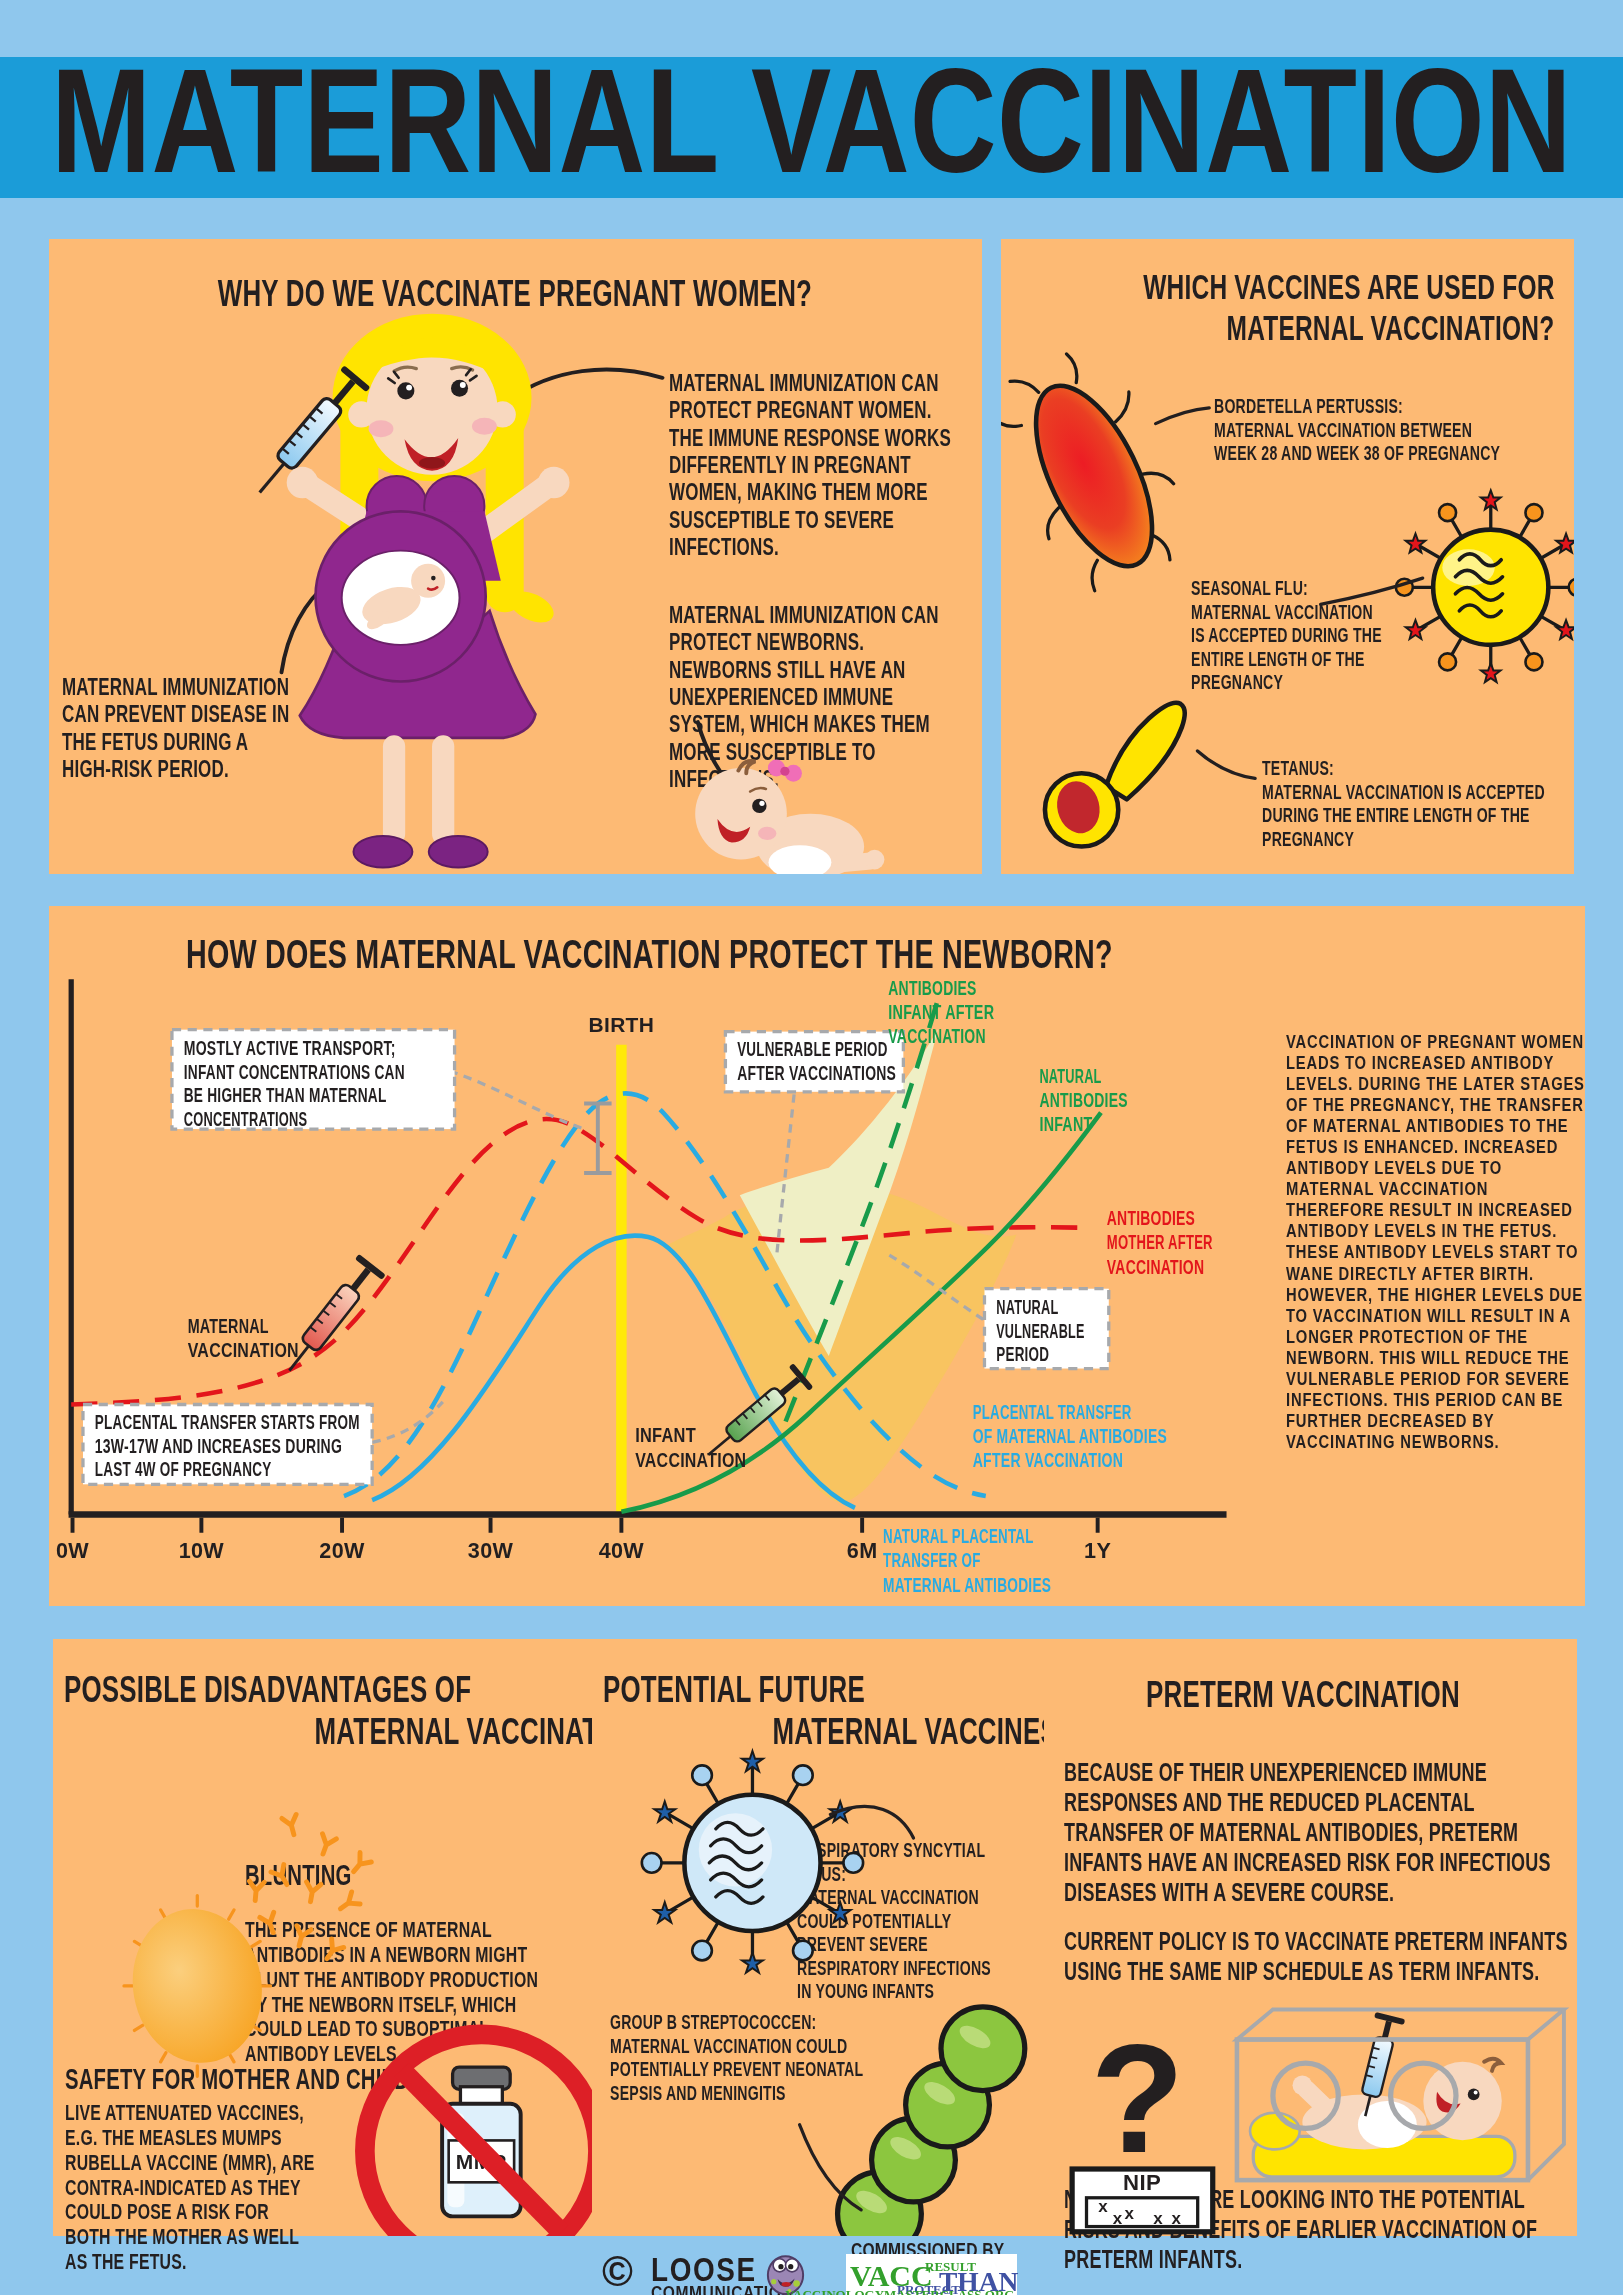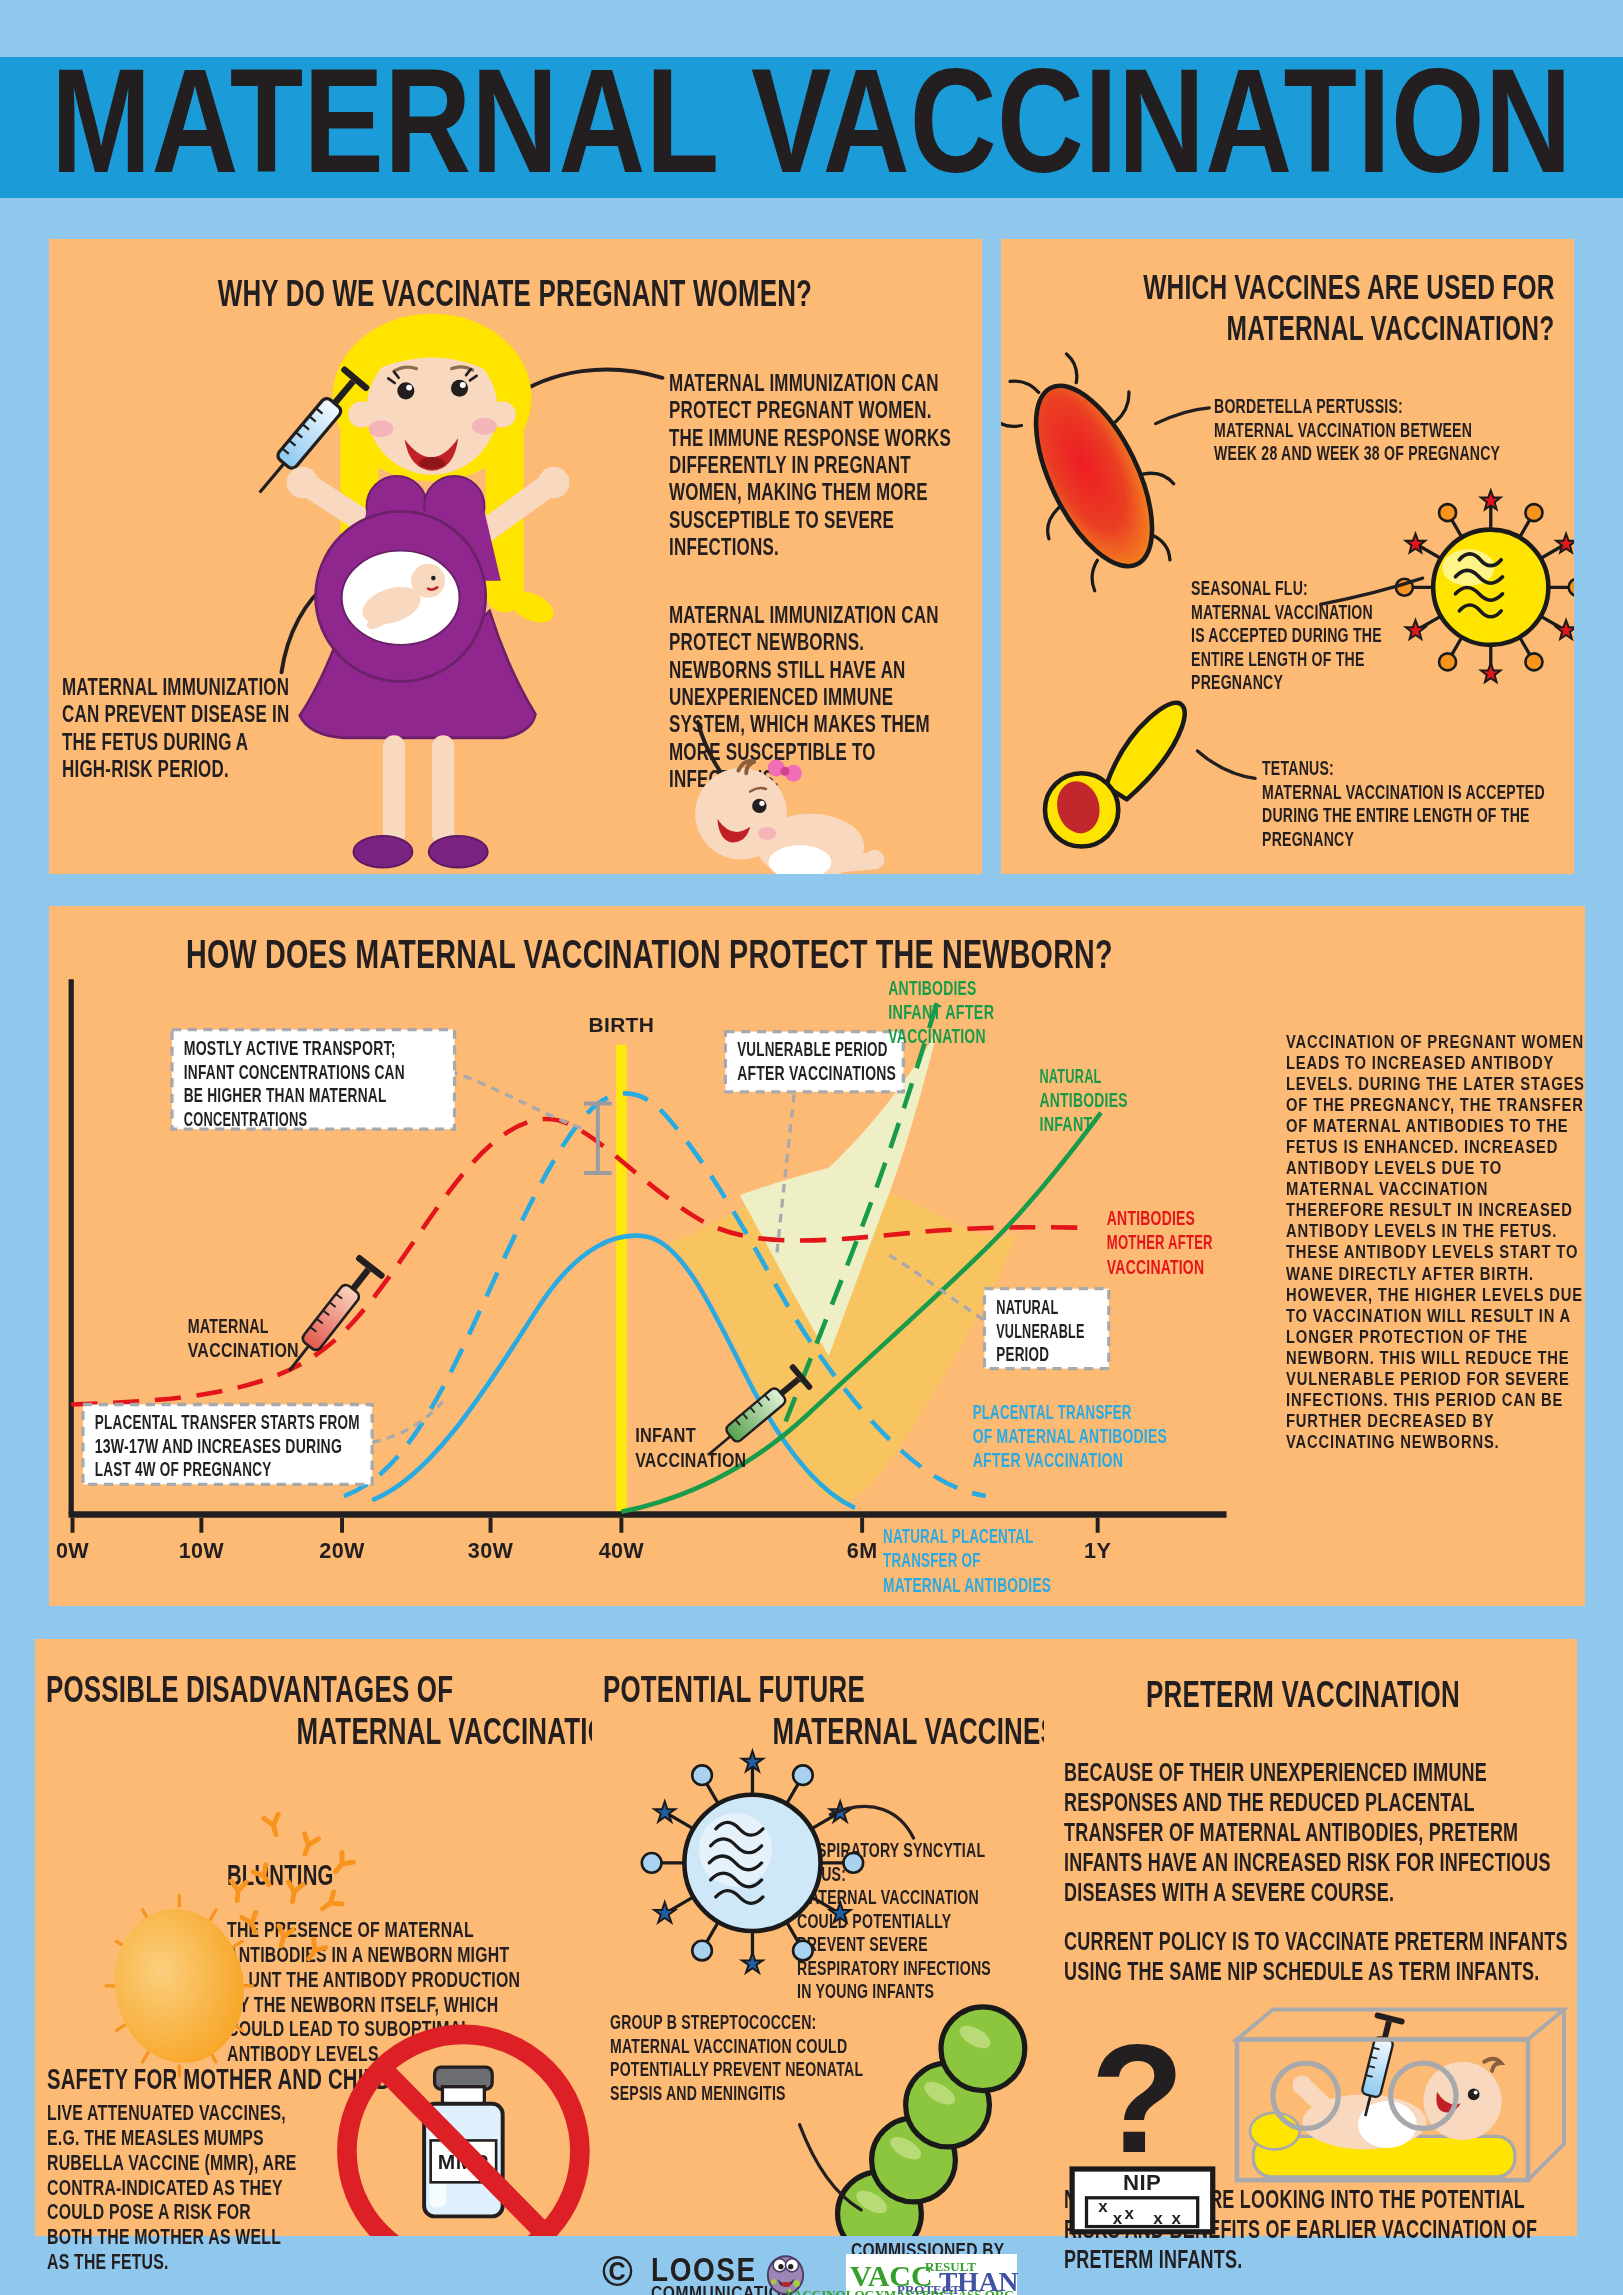--- a/index.html
+++ b/index.html
@@ -323,21 +323,21 @@
         <path d="M-16,-28 h12 M-16,-12 h12 M-16,4 h12 M-16,20 h12 M-16,36 h12" stroke="#231F20" stroke-width="3"></path>
         <path d="M0,60 V108" stroke="#231F20" stroke-width="4.5"></path>
       </g>
       <text font-size="31">
         <tspan x="962" y="2180" textLength="93" lengthAdjust="spacingAndGlyphs">INFANT</tspan>
         <tspan x="962" dy="38" textLength="170" lengthAdjust="spacingAndGlyphs">VACCINATION</tspan>
       </text>
     </svg>
   </div>
 
-  <div class="panel" style="left:35px;top:1623px;width:610px;height:597px;">
+  <div class="panel" style="left:53px;top:1623px;width:610px;height:597px;">
     <div class="b cx7 nw" style="left:10.5px;top:30px;font-size:37px;">POSSIBLE DISADVANTAGES OF</div>
     <div class="b cxr" style="right:18.3px;top:72px;font-size:37px;">MATERNAL VACCINATION</div>
     <div class="b cx7 nw" style="left:192px;top:220px;font-size:29px;">BLUNTING</div>
     <div class="b cx" style="left:192px;top:279px;width:432px;font-size:22px;line-height:1.13;">THE PRESENCE OF MATERNAL ANTIBODIES IN A NEWBORN MIGHT BLUNT THE ANTIBODY PRODUCTION BY THE NEWBORN ITSELF, WHICH COULD LEAD TO SUBOPTIMAL ANTIBODY LEVELS.</div>
     <div class="b cx7 nw" style="left:11.8px;top:424px;font-size:29px;">SAFETY FOR MOTHER AND CHILD</div>
     <div class="b cx" style="left:11.8px;top:462px;width:347px;font-size:22px;line-height:1.13;">LIVE ATTENUATED VACCINES, E.G. THE MEASLES MUMPS RUBELLA VACCINE (MMR), ARE CONTRA-INDICATED AS THEY COULD POSE A RISK FOR BOTH THE MOTHER AS WELL AS THE FETUS.</div>
 
     <svg class="lay" viewBox="75 2480 785 912" xmlns="http://www.w3.org/2000/svg">
       <defs>
         <radialGradient id="gCell" cx="38%" cy="38%" r="75%">

